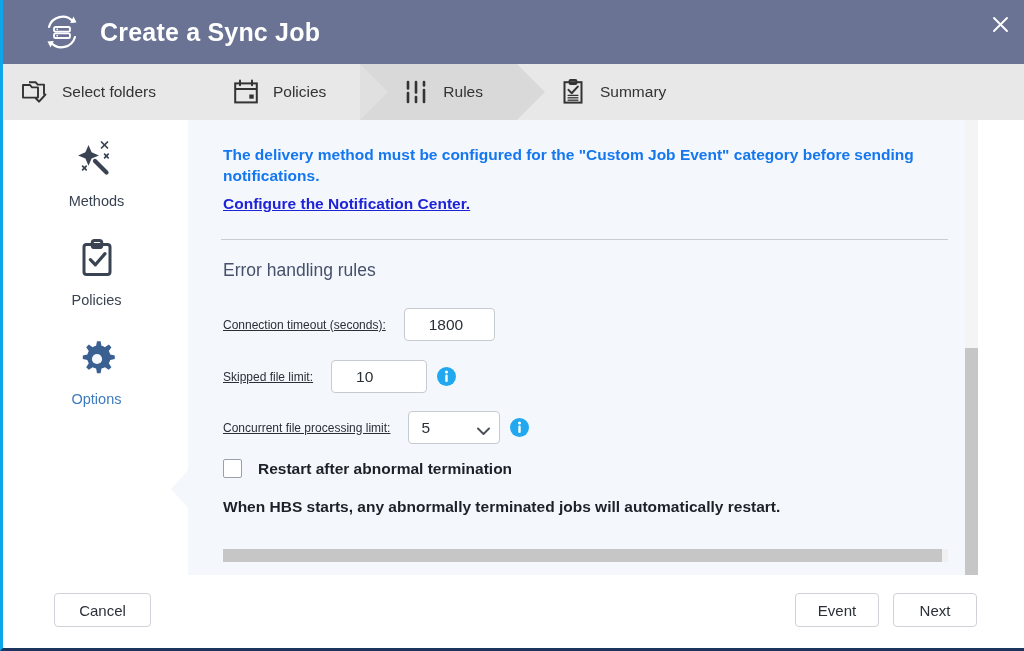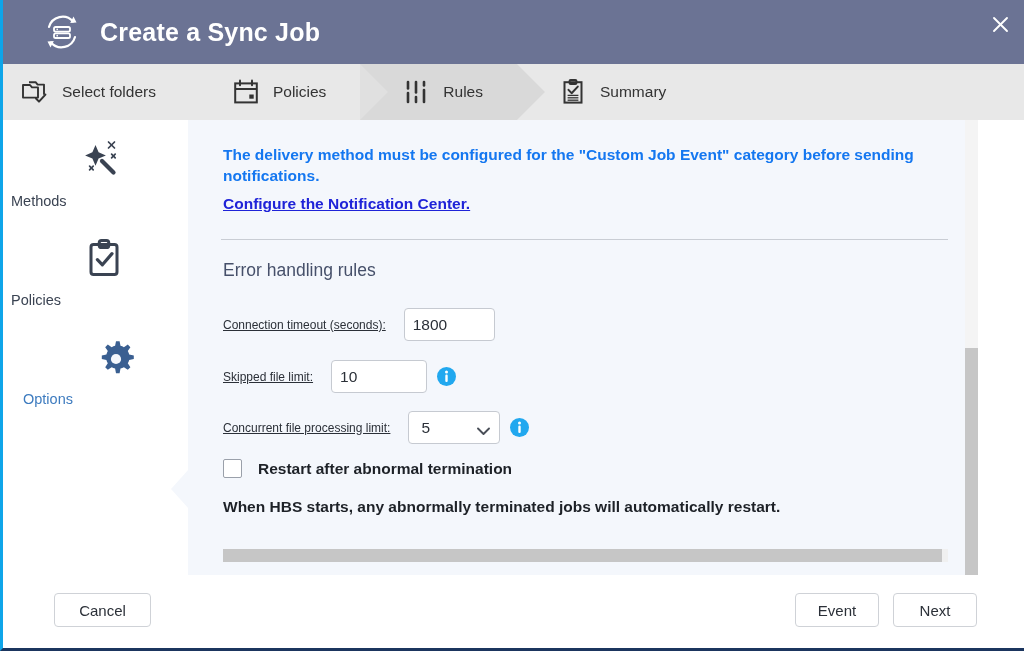--- a/index.html
+++ b/index.html
@@ -88,22 +88,22 @@
     position: absolute; left: 0; top: 120px;
     width: 1021px; height: 455px;
     background: #ffffff;
   }
   .sidebar {
     position: absolute; left: 0; top: 0;
     width: 185px; height: 455px;
     background: #ffffff;
   }
   .side-item {
-    position: absolute; left: 8px; width: 185px;
-    cursor: pointer;
+    position: absolute; left: 1px; width: 185px;
+    text-align: center; cursor: pointer;
   }
   .side-item .ico { height: 46px; display:flex; align-items:center; justify-content:center; }
   .side-item .lbl {
     margin-top: 9px;
     font-size: 14.5px;
     color: #3a4352;
   }
   .side-item.active .lbl { color: #3d7bbf; }
   .side-pointer {
     position: absolute;
@@ -162,21 +162,21 @@
   }
   .tbox {
     box-sizing: border-box;
     height: 33px;
     border: 1px solid #c6cad1;
     border-radius: 4px;
     background: #ffffff;
     font-size: 15.5px;
     color: #2b3038;
     font-family: "Liberation Sans", sans-serif;
-    padding: 0 8px;
+    padding: 0 24px;
     outline: none;
   }
   .sel-wrap {
     position: relative;
     width: 92px; height: 33px;
   }
   .sel-wrap select {
     box-sizing: border-box;
     width: 92px; height: 33px;
     border: 1px solid #c6cad1;
@@ -376,21 +376,21 @@
         <span class="ico">
           <svg width="40" height="44" viewBox="0 0 40 44">
             <rect x="7" y="6.5" width="26" height="30" rx="2.6" fill="none" stroke="#3a4352" stroke-width="3"></rect>
             <rect x="15.2" y="2.6" width="9.6" height="7" rx="2.4" fill="none" stroke="#3a4352" stroke-width="3"></rect>
             <polyline points="13.4,21.6 18.4,26.8 28,15.6" fill="none" stroke="#3a4352" stroke-width="3.2" stroke-linecap="round" stroke-linejoin="round"></polyline>
           </svg>
         </span>
         <div class="lbl">Policies</div>
       </div>
 
-      <div class="side-item active" style="top:216px;padding-left:12px;">
+      <div class="side-item active" style="top:216px;">
         <span class="ico">
           <svg width="42" height="42" viewBox="0 0 42 42">
             <path fill="#3a5f91" d="M21 3.2 l3.6 0 l.9 4.6 a13.6 13.6 0 0 1 3.4 1.4 l3.9-2.6 l2.6 2.6 l-2.6 3.9 a13.6 13.6 0 0 1 1.4 3.4 l4.6 .9 l0 3.6 l-4.6 .9 a13.6 13.6 0 0 1 -1.4 3.4 l2.6 3.9 l-2.6 2.6 l-3.9-2.6 a13.6 13.6 0 0 1 -3.4 1.4 l-.9 4.6 l-3.6 0 l-.9-4.6 a13.6 13.6 0 0 1 -3.4-1.4 l-3.9 2.6 l-2.6-2.6 l2.6-3.9 a13.6 13.6 0 0 1 -1.4-3.4 l-4.6-.9 l0-3.6 l4.6-.9 a13.6 13.6 0 0 1 1.4-3.4 l-2.6-3.9 l2.6-2.6 l3.9 2.6 a13.6 13.6 0 0 1 3.4-1.4 z"></path>
             <circle cx="21" cy="21" r="5.1" fill="#f4f7fc"></circle>
           </svg>
         </span>
         <div class="lbl">Options</div>
       </div>
     </div>
 

